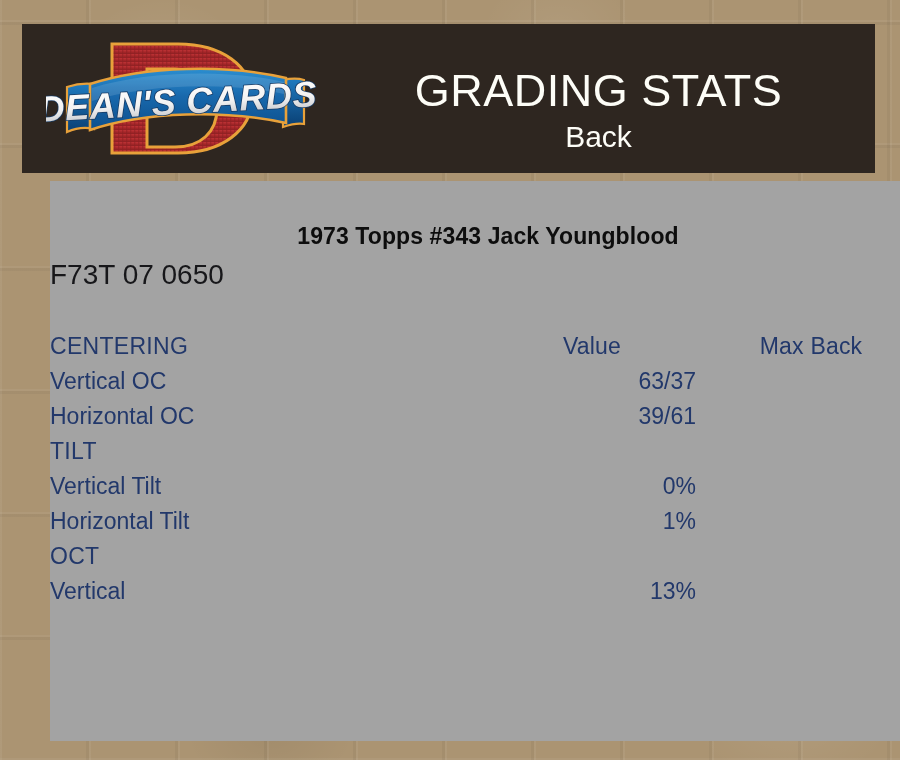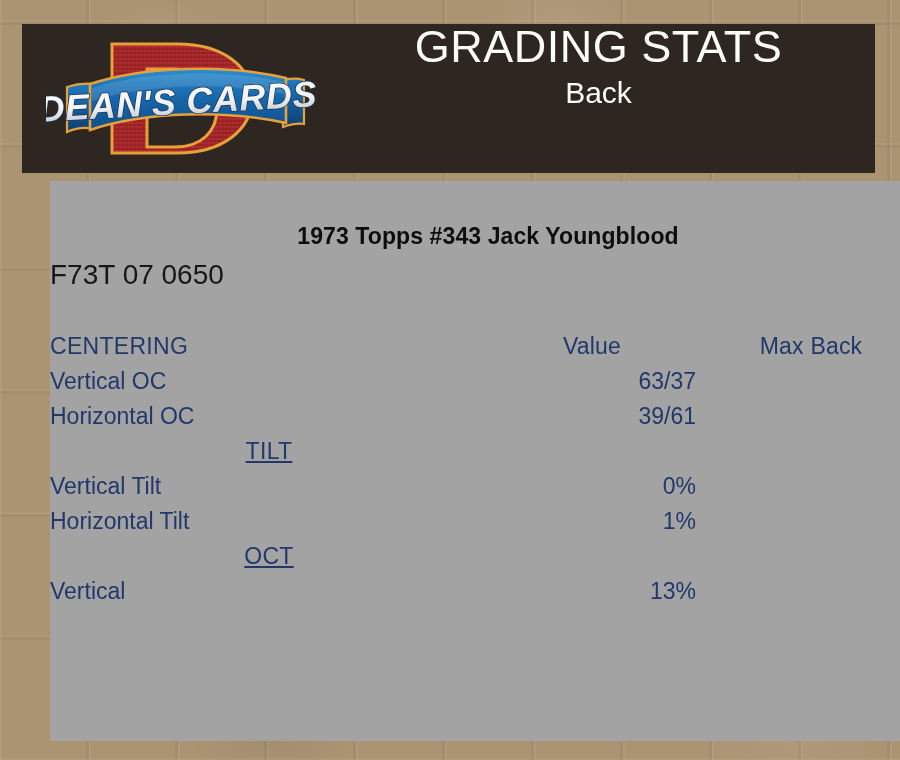--- a/index.html
+++ b/index.html
@@ -66,21 +66,21 @@
   
   #header-titles {
     position: absolute;
     left: 300px;
     top: 0;
     width: 553px;
     height: 175px;
     display: flex;
     flex-direction: column;
     align-items: center;
-    justify-content: flex-start;
+    justify-content: center;
   }
   #grading-title {
     color: #fdfdf7;
     font-size: 45px;
     line-height: 1.02;
     letter-spacing: 0.5px;
     font-weight: 400;
     white-space: nowrap;
   }
   #grading-subtitle {
@@ -145,25 +145,24 @@
     letter-spacing: 0.3px;
   }
   th.col-head-value,
   th.col-head-grade {
     text-align: center;
     font-weight: bold;
     letter-spacing: 0.2px;
   }
 
   td.section-label {
-    text-align: center;
+    text-align: left;
     padding-left: 103px;
     font-weight: bold;
     letter-spacing: 0.3px;
-    text-decoration: underline;
   }
   td.row-label {
     text-align: left;
     padding-left: 153px;
     font-weight: 400;
     margin-left: 16px;
   }
   td.row-value,
   td.row-grade {
     text-align: right;

